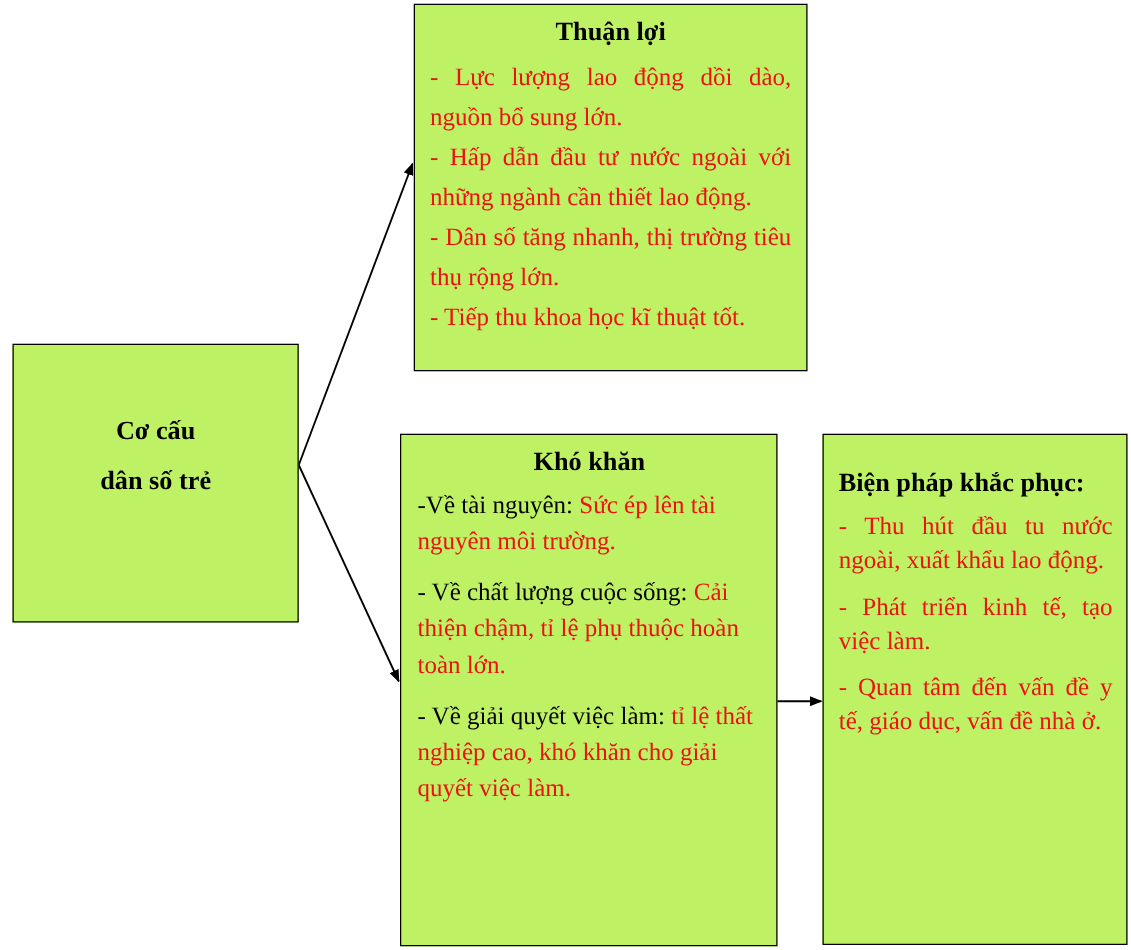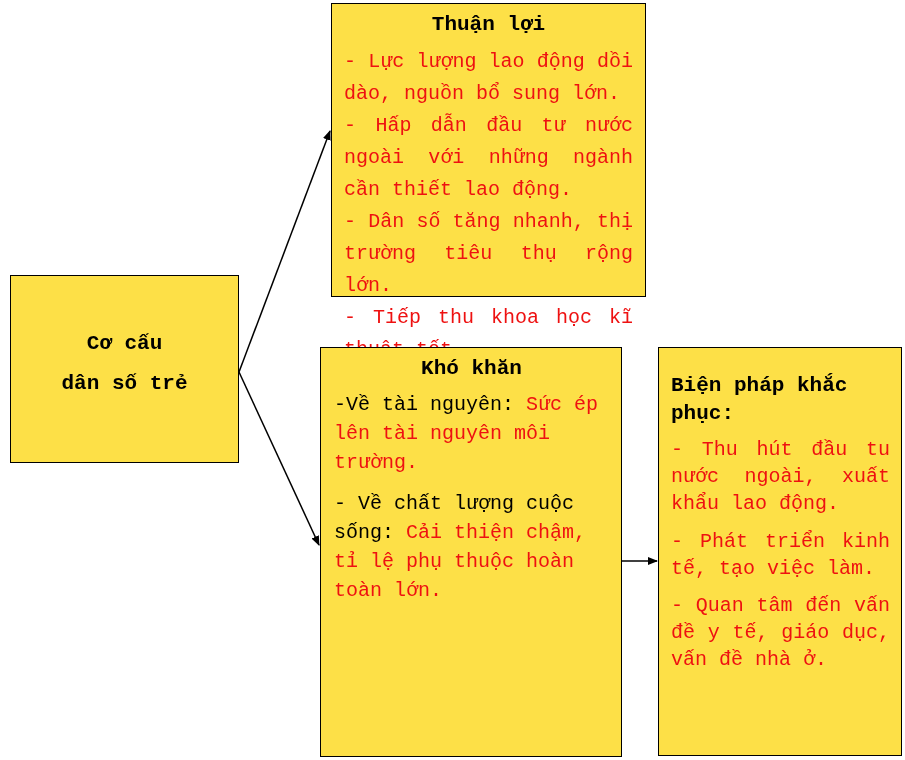--- a/index.html
+++ b/index.html
@@ -12,38 +12,37 @@
       height: 760px;
       position: relative;
       overflow: hidden;
       font-family: "Liberation Serif", "DejaVu Serif", serif;
       color: #000000;
     }
     .box {
       position: absolute;
       border: 1.5px solid #000000;
       box-sizing: border-box;
-      background: #fde047;
-      font-family: Liberation Mono, monospace;
+      background: #bef264;
     }
     .title {
       font-weight: bold;
       font-size: 21px;
       line-height: 26px;
     }
     .red { color: #ee1111; }
     .black { color: #000000; }
     .txt {
       font-size: 20px;
       line-height: 31px;
     }
     .just { text-align: justify; }
 
     #box-main {
-      left: 10px; top: 275px; width: 229px; height: 188px;
+      left: 10px; top: 275px; width: 229px; height: 223px;
     }
     #box-main .center-text {
       position: absolute;
       left: 0; right: 0; top: 48px;
       text-align: center;
       font-weight: bold;
       font-size: 21px;
       line-height: 40px;
     }
 
@@ -106,20 +105,23 @@
 </div>
 
 <div class="box" id="box-dis">
   <div class="title">Khó khăn</div>
   <div class="para">
     <span class="black">-Về tài nguyên: </span><span class="red">Sức ép lên tài nguyên môi trường.</span>
   </div>
   <div class="para">
     <span class="black">- Về chất lượng cuộc sống: </span><span class="red">Cải thiện chậm, tỉ lệ phụ thuộc hoàn toàn lớn.</span>
   </div>
+  <div class="para">
+    <span class="black">- Về giải quyết việc làm: </span><span class="red">tỉ lệ thất nghiệp cao, khó khăn cho giải quyết việc làm.</span>
+  </div>
 </div>
 
 <div class="box" id="box-sol">
   <div class="title">Biện pháp khắc phục:</div>
   <div class="para red">- Thu hút đầu tu nước ngoài, xuất khẩu lao động.</div>
   <div class="para red tight">- Phát triển kinh tế, tạo việc làm.</div>
   <div class="para red">- Quan tâm đến vấn đề y tế, giáo dục, vấn đề nhà ở.</div>
 </div>
 
 </body></html>

